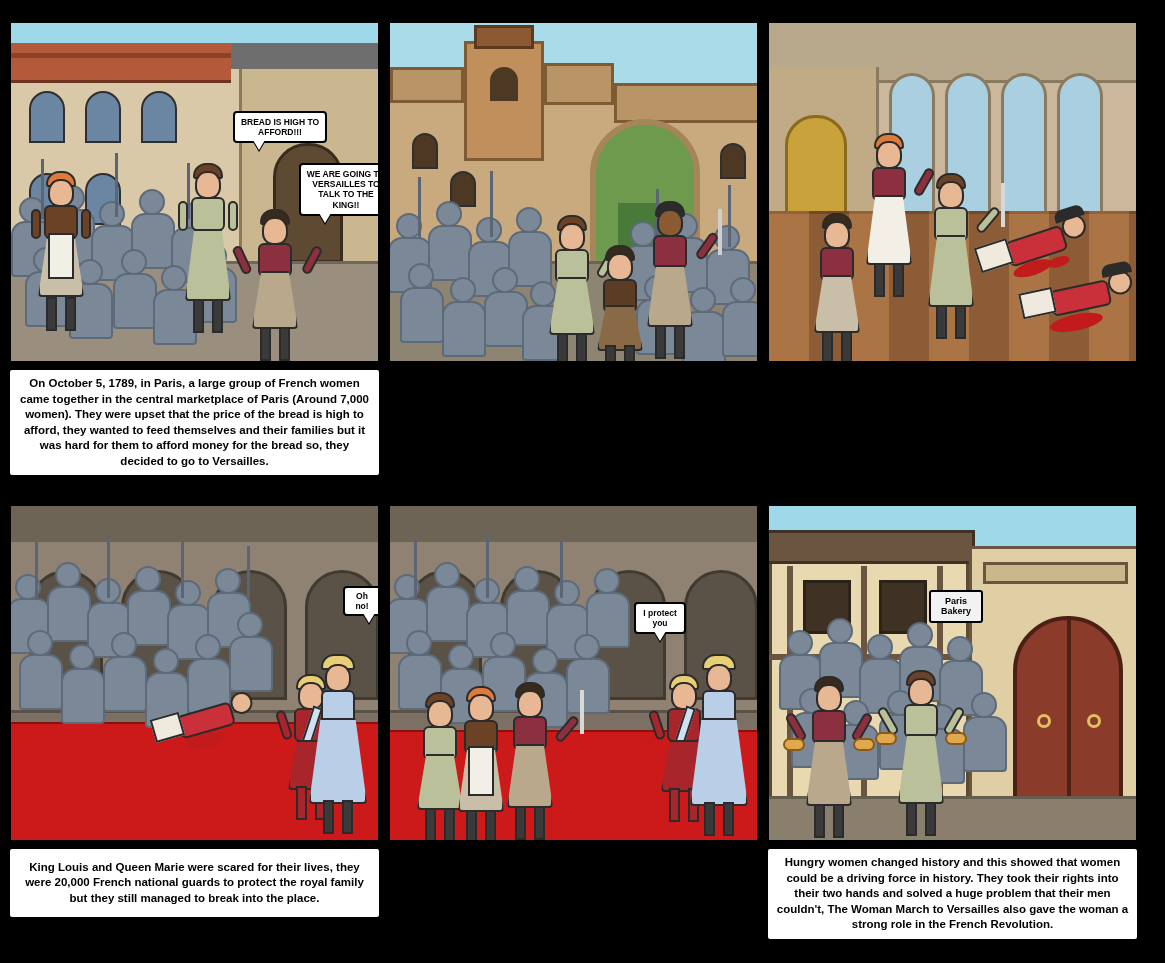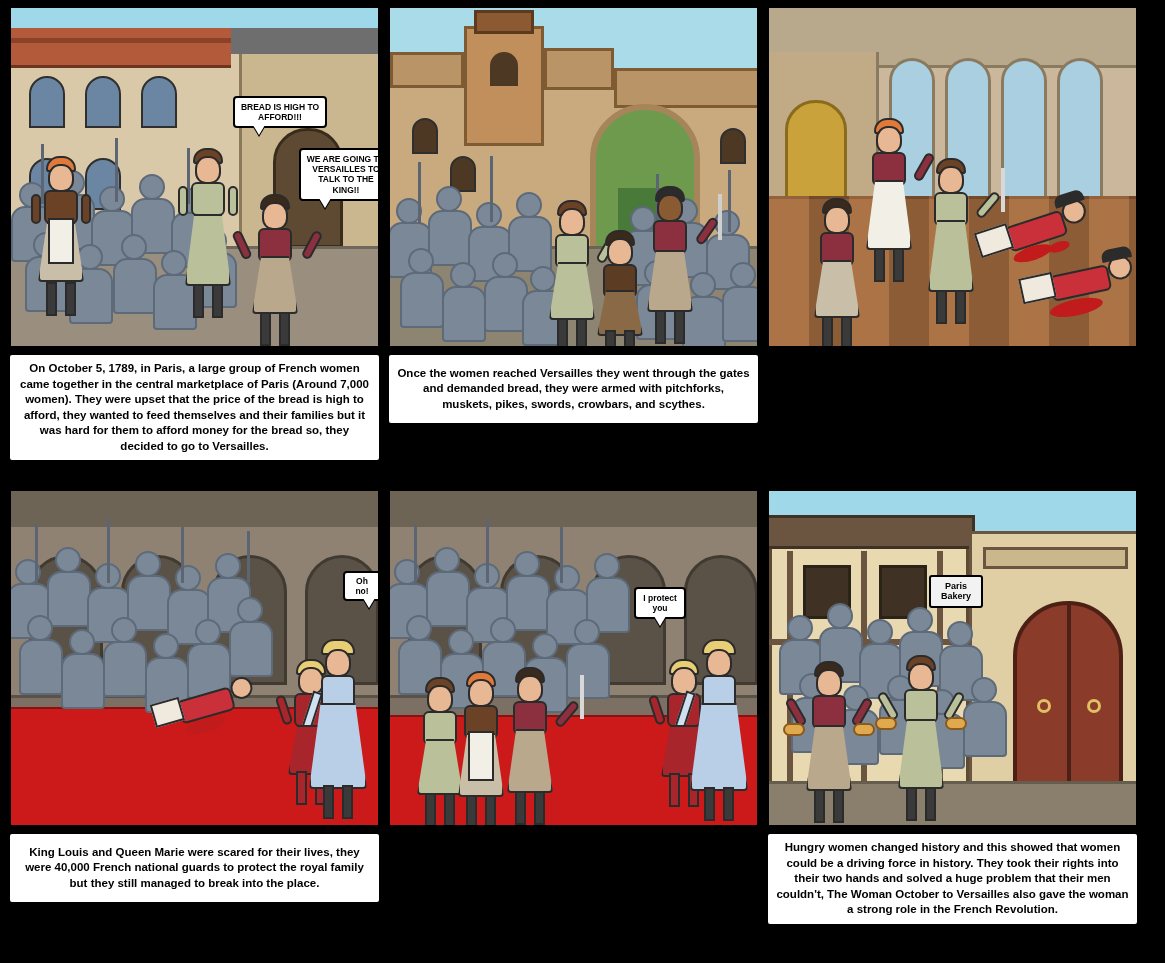--- a/index.html
+++ b/index.html
@@ -13,21 +13,21 @@
   #storyboard {
     width: 1165px; height: 963px;
     background: #000;
     position: relative;
   }
   .row {
     display: flex;
     gap: 6px;
     padding: 0 8px;
   }
-  .row.row1 { padding-top: 5px; }
+  .row.row1 { padding-top: 20px; }
   .row.row2 { padding-top: 10px; }
   .cell {
     width: 373px;
     display: flex;
     flex-direction: column;
   }
   .panel {
     position: relative;
     width: 373px;
     height: 344px;
@@ -314,21 +314,20 @@
           <div class="c-torso" style="top:34px;background:#8c2f3e;"></div>
           <div class="c-arm" style="right:-10px;top:30px;background:#8c2f3e;transform:rotate(35deg);"></div>
           <div class="pike" style="right:-20px;top:8px;height:46px;background:#cfcfcf;width:4px;"></div>
           <div class="c-skirt" style="top:64px;height:62px;background:#b9a88c;"></div>
           <div class="c-legs" style="top:124px;">
             <div class="c-leg" style="left:0;"></div>
               <div class="c-leg" style="right:0;"></div>
           </div>
         </div>
       </div>
-      <div class="caption">Once the women reached Versailles they went through the gates and demanded bread, they were armed with pitchforks, muskets, pikes, swords, crowbars, and scythes.</div>
     </div>
 
     <div class="cell">
       <div class="panel">
         <div class="sky" style="background:#cbb89c;"></div>
 
         <div class="bldg" style="left:0;top:0;width:373px;height:60px;background:#b9a98c;border-bottom:3px solid #8a7a5f;"></div>
 
         <div class="win" style="left:120px;top:50px;width:46px;height:150px;border-radius:23px 23px 0 0;background:#a9cfe0;border:3px solid #8a7a5f;"></div>
         <div class="win" style="left:176px;top:50px;width:46px;height:150px;border-radius:23px 23px 0 0;background:#a9cfe0;border:3px solid #8a7a5f;"></div>
@@ -465,21 +464,21 @@
           <div class="c-torso" style="top:36px;background:#b9cfe8;"></div>
           <div class="c-skirt" style="top:64px;height:86px;width:58px;background:#b9cfe8;"></div>
           <div class="c-legs" style="top:146px;">
             <div class="c-leg" style="left:0;"></div>
               <div class="c-leg" style="right:0;"></div>
           </div>
         </div>
 
         <div class="bubble" style="left:332px;top:80px;width:38px;padding:3px 4px;">Oh no!</div>
       </div>
-      <div class="caption">King Louis and Queen Marie were scared for their lives, they were 40,000 French national guards to protect the royal family but they still managed to break into the place.</div>
+      <div class="caption">King Louis and Queen Marie were scared for their lives, they were 20,000 French national guards to protect the royal family but they still managed to break into the place.</div>
     </div>
 
     <div class="cell">
       <div class="panel p-small">
         <div class="sky" style="background:#8f8272;"></div>
         <div class="bldg" style="left:0;top:0;width:373px;height:36px;background:#6e6456;"></div>
         <div class="bldg" style="left:18px;top:64px;width:74px;height:130px;background:#5b5247;border:3px solid #403a31;border-radius:37px 37px 0 0;"></div>
         <div class="bldg" style="left:110px;top:64px;width:74px;height:130px;background:#5b5247;border:3px solid #403a31;border-radius:37px 37px 0 0;"></div>
         <div class="bldg" style="left:202px;top:64px;width:74px;height:130px;background:#5b5247;border:3px solid #403a31;border-radius:37px 37px 0 0;"></div>
         <div class="bldg" style="left:294px;top:64px;width:74px;height:130px;background:#5b5247;border:3px solid #403a31;border-radius:37px 37px 0 0;"></div>
@@ -645,16 +644,16 @@
           <div class="bread" style="right:-14px;top:62px;"></div>
           <div class="c-skirt" style="top:64px;height:70px;background:#b9c09a;"></div>
           <div class="c-legs" style="top:132px;">
             <div class="c-leg" style="left:0;"></div>
               <div class="c-leg" style="right:0;"></div>
           </div>
         </div>
 
         <div class="sign" style="left:160px;top:84px;width:54px;">Paris Bakery</div>
       </div>
-      <div class="caption tall">Hungry women changed history and this showed that women could be a driving force in history. They took their rights into their two hands and solved a huge problem that their men couldn't, The Woman October to Versailles also gave the woman a strong role in the French Revolution.</div>
+      <div class="caption tall">Hungry women changed history and this showed that women could be a driving force in history. They took their rights into their two hands and solved a huge problem that their men couldn't, The Woman March to Versailles also gave the woman a strong role in the French Revolution.</div>
     </div>
   </div>
 </div>
 
 </body></html>

